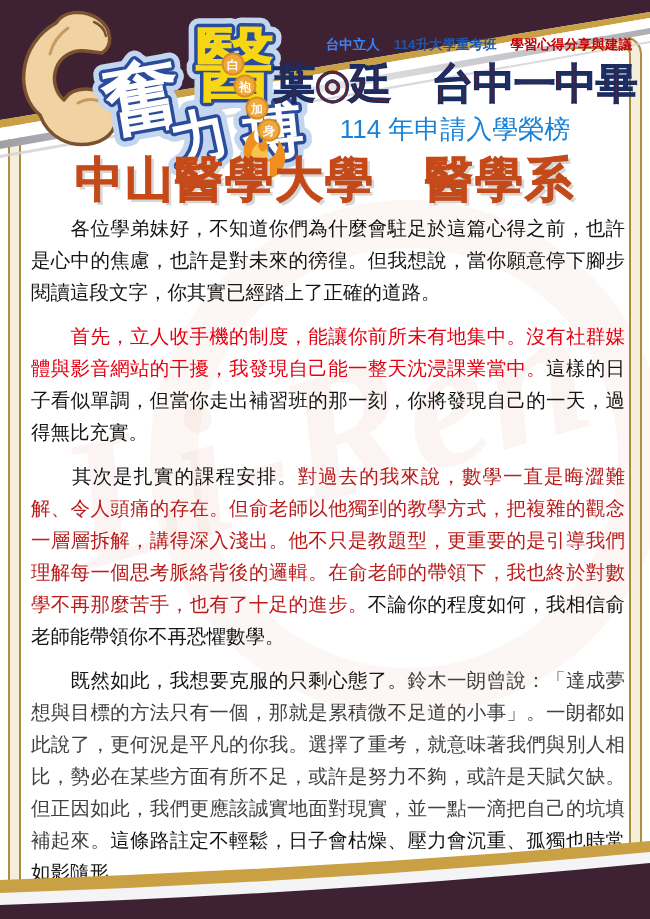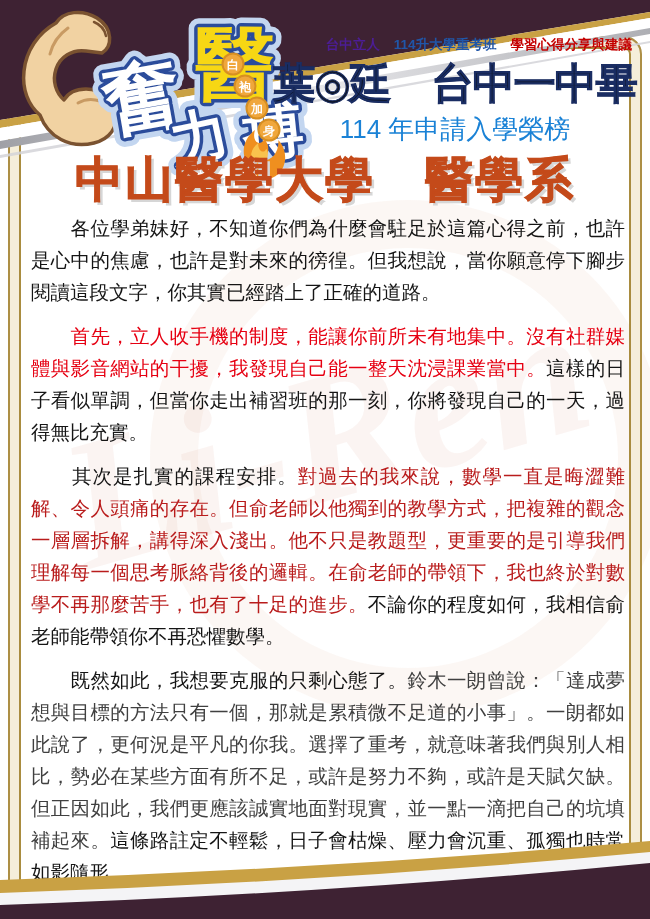--- a/index.html
+++ b/index.html
@@ -31,21 +31,21 @@
   .logo{position:absolute;left:2px;top:2px;z-index:4;}
   
   .caption{
     position:absolute;top:36px;right:18px;z-index:4;font-size:13.5px;font-weight:bold;
     white-space:nowrap;
   }
   .cap-run + .cap-run{margin-left:14px;}
   .student-name{
     position:absolute;top:56px;left:272px;right:12px;z-index:4;text-align:center;
     font-family:"Liberation Serif","DejaVu Serif",serif;font-weight:900;
-    font-size:42px;letter-spacing:-1px;color:#0f172a;white-space:nowrap;
+    font-size:42px;letter-spacing:-1px;color:#7f1d1d;white-space:nowrap;
     -webkit-text-stroke:1px #1a2d63;
   }
   .subtitle{
     position:absolute;top:112px;left:272px;right:12px;z-index:4;text-align:center;
     font-weight:400;font-size:26px;color:#1a82d6;white-space:nowrap;
   }
   .school-title{
     position:absolute;top:148px;left:24px;right:24px;z-index:4;text-align:center;
     font-family:"Liberation Serif","DejaVu Serif",serif;font-weight:900;
     font-size:48px;letter-spacing:2px;color:#c44a1a;white-space:nowrap;
@@ -148,21 +148,21 @@
           <text x="267" y="132.5">身</text>
         </g>
     </g>
 
     <g transform="translate(244,122) rotate(12)">
       <path d="M16,44 C2,36 -2,18 10,4 C9,16 18,20 21,11 C30,17 28,28 23,33 C34,30 38,20 35,9 C48,18 50,38 37,47 C28,53 22,50 16,44 Z" fill="#ef8f1f"></path>
       <path d="M18,40 C10,34 9,24 16,16 C17,24 24,26 25,20 C30,25 28,34 23,37 C21,40 20,41 18,40 Z" fill="#f9c24d"></path>
     </g>
   </svg>
 
-  <div class="caption"><span class="cap-run" style="color: #4c1d95;">台中立人</span><span class="cap-run" style="color: rgb(32, 86, 168);">114升大學重考班</span><span class="cap-run" style="color: rgb(196, 0, 0);">學習心得分享與建議</span></div>
+  <div class="caption"><span class="cap-run" style="color: #3b82f6;">台中立人</span><span class="cap-run" style="color: rgb(32, 86, 168);">114升大學重考班</span><span class="cap-run" style="color: rgb(196, 0, 0);">學習心得分享與建議</span></div>
 
   <div class="student-name">葉◎廷　台中一中畢</div>
   <div class="subtitle">114 年申請入學榮榜</div>
   <div class="school-title">中山醫學大學　醫學系</div>
 
   <svg class="swoosh" width="650" height="100" viewBox="0 0 650 100">
     <path d="M0,61 Q330,50 650,22 L650,100 L0,100 Z" fill="#c9a144"></path>
     <path d="M0,74 Q330,63 650,33 L650,100 L0,100 Z" fill="#f4f4f6"></path>
     <path d="M0,86 Q330,75 650,44 L650,100 L0,100 Z" fill="#3e2233"></path>
   </svg>

